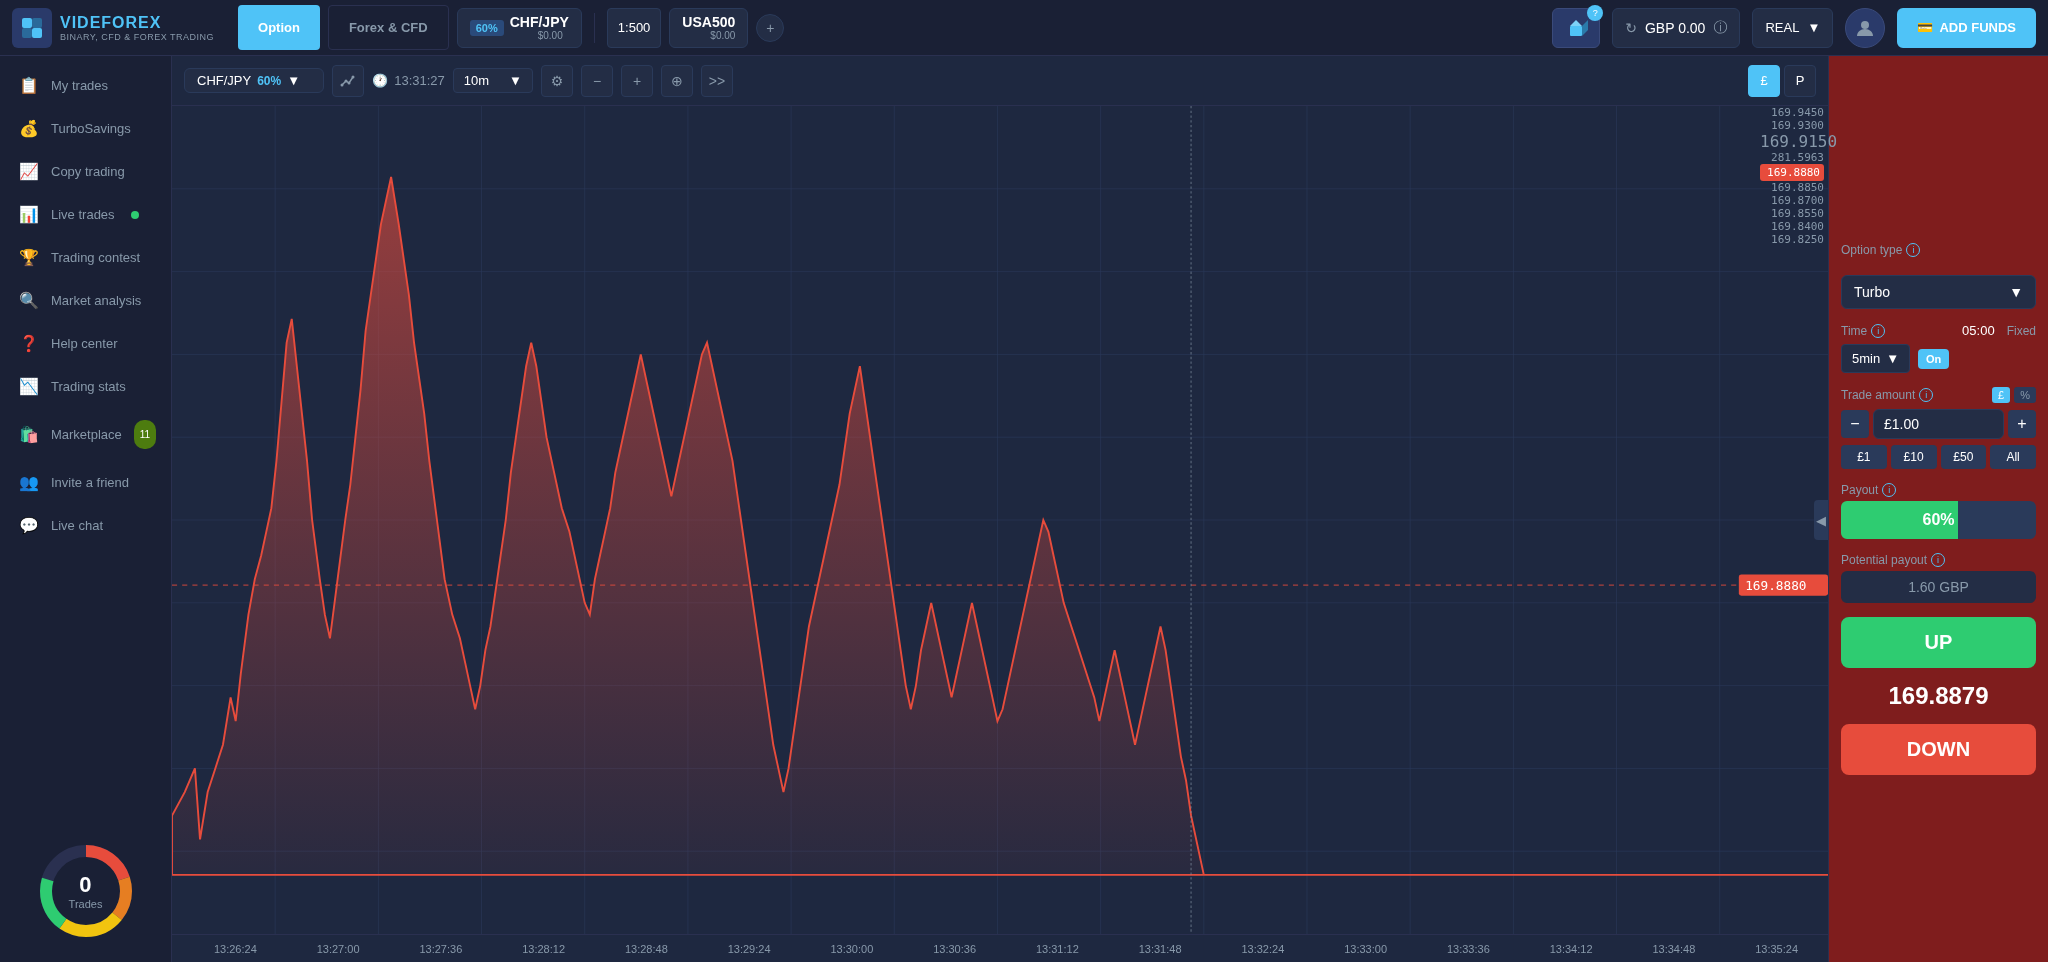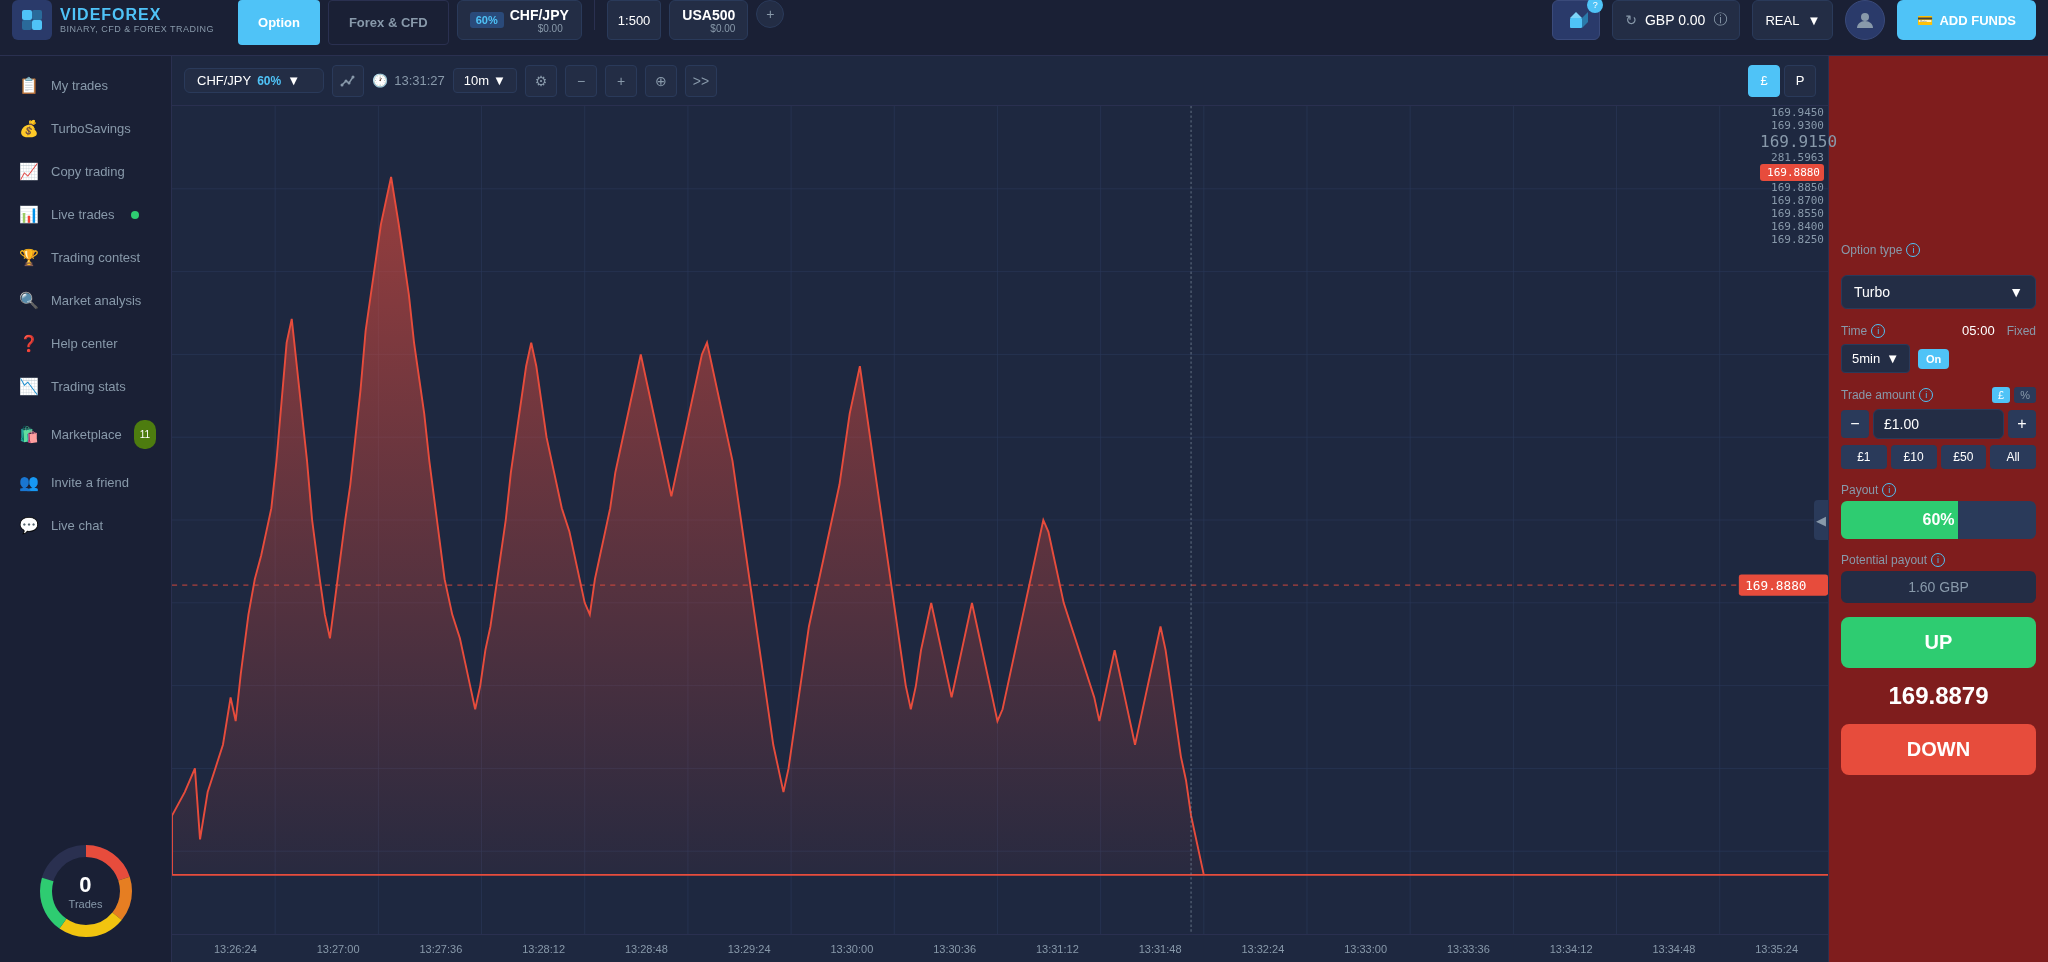--- a/index.html
+++ b/index.html
@@ -1,20 +1,20 @@
 <!DOCTYPE html>
 <html><head>
   <meta charset="utf-8">
   <style>
     * { margin: 0; padding: 0; box-sizing: border-box; }
     body { background: #1a2035; color: #fff; font-family: 'Segoe UI', Arial, sans-serif; font-size: 13px; overflow: hidden; width: 2048px; height: 962px; }
 
     
     .top-nav {
-      display: flex; align-items: flex-start; height: 56px;
+      display: flex; align-items: center; height: 56px;
       background: #1a2035; border-bottom: 1px solid #2a3050;
       padding: 0 12px; gap: 8px;
     }
     .logo { display: flex; align-items: center; gap: 8px; margin-right: 16px; }
     .logo-icon { width: 40px; height: 40px; background: #2a3a6a; border-radius: 6px; display: flex; align-items: center; justify-content: center; font-size: 18px; }
     .logo-text { display: flex; flex-direction: column; }
     .logo-name { font-size: 16px; font-weight: bold; color: #4fc3f7; letter-spacing: 1px; }
     .logo-sub { font-size: 9px; color: #8899aa; letter-spacing: 0.5px; }
 
     .tab-btn {
@@ -118,21 +118,21 @@
     .pair-pct { color: #4fc3f7; font-size: 12px; font-weight: bold; }
     .toolbar-icon-btn {
       width: 32px; height: 32px; background: #232d45; border: 1px solid #2a3a5a;
       border-radius: 4px; display: flex; align-items: center; justify-content: center;
       cursor: pointer; color: #8899aa; font-size: 14px;
     }
     .time-display {
       display: flex; align-items: center; gap: 6px; color: #8899aa; font-size: 13px;
     }
     .timeframe-select {
-      display: flex; align-items: center; gap: 4px; background: #232d45;
+      display: flex; align-items: center; gap: 20px; background: #232d45;
       border: 1px solid #2a3a5a; border-radius: 4px; padding: 4px 10px; cursor: pointer; color: #fff;
     }
     .chart-toolbar-right { margin-left: auto; display: flex; gap: 4px; }
     .view-btn {
       width: 32px; height: 32px; border: 1px solid #2a3a5a; border-radius: 4px;
       display: flex; align-items: center; justify-content: center; cursor: pointer;
       color: #fff; font-size: 13px;
     }
     .view-btn.active { background: #4fc3f7; border-color: #4fc3f7; }
     .view-btn.inactive { background: #232d45; }

